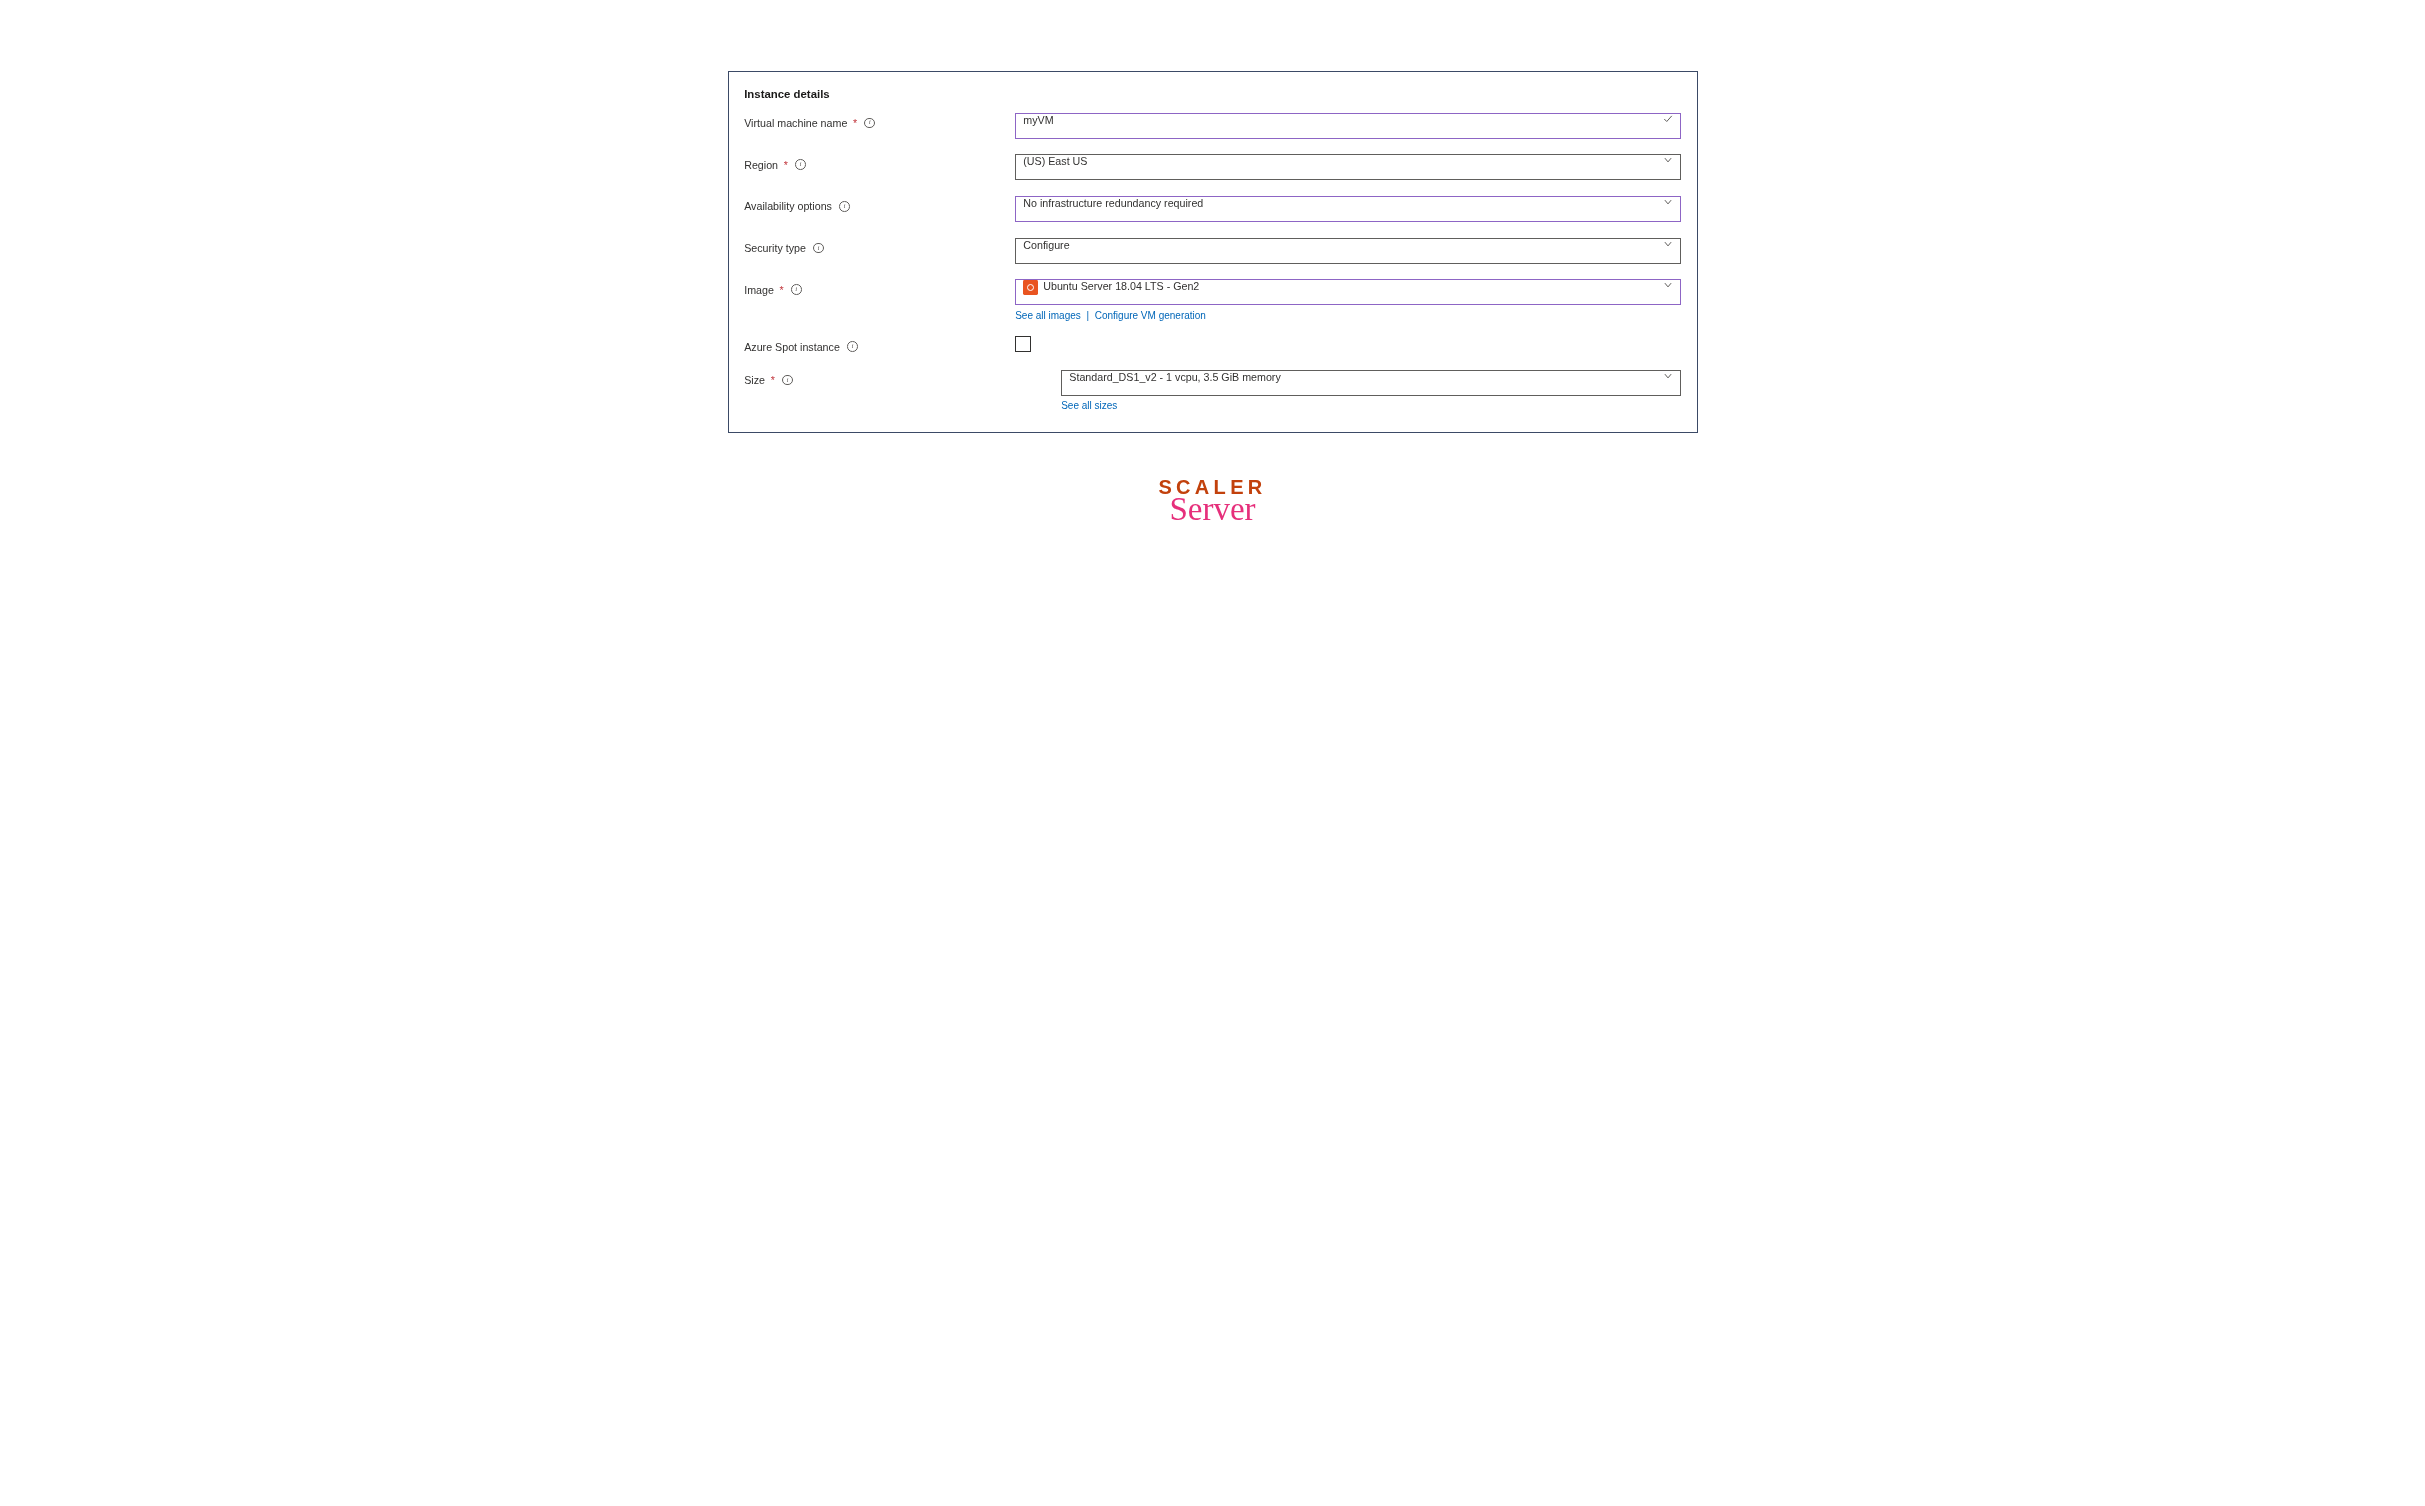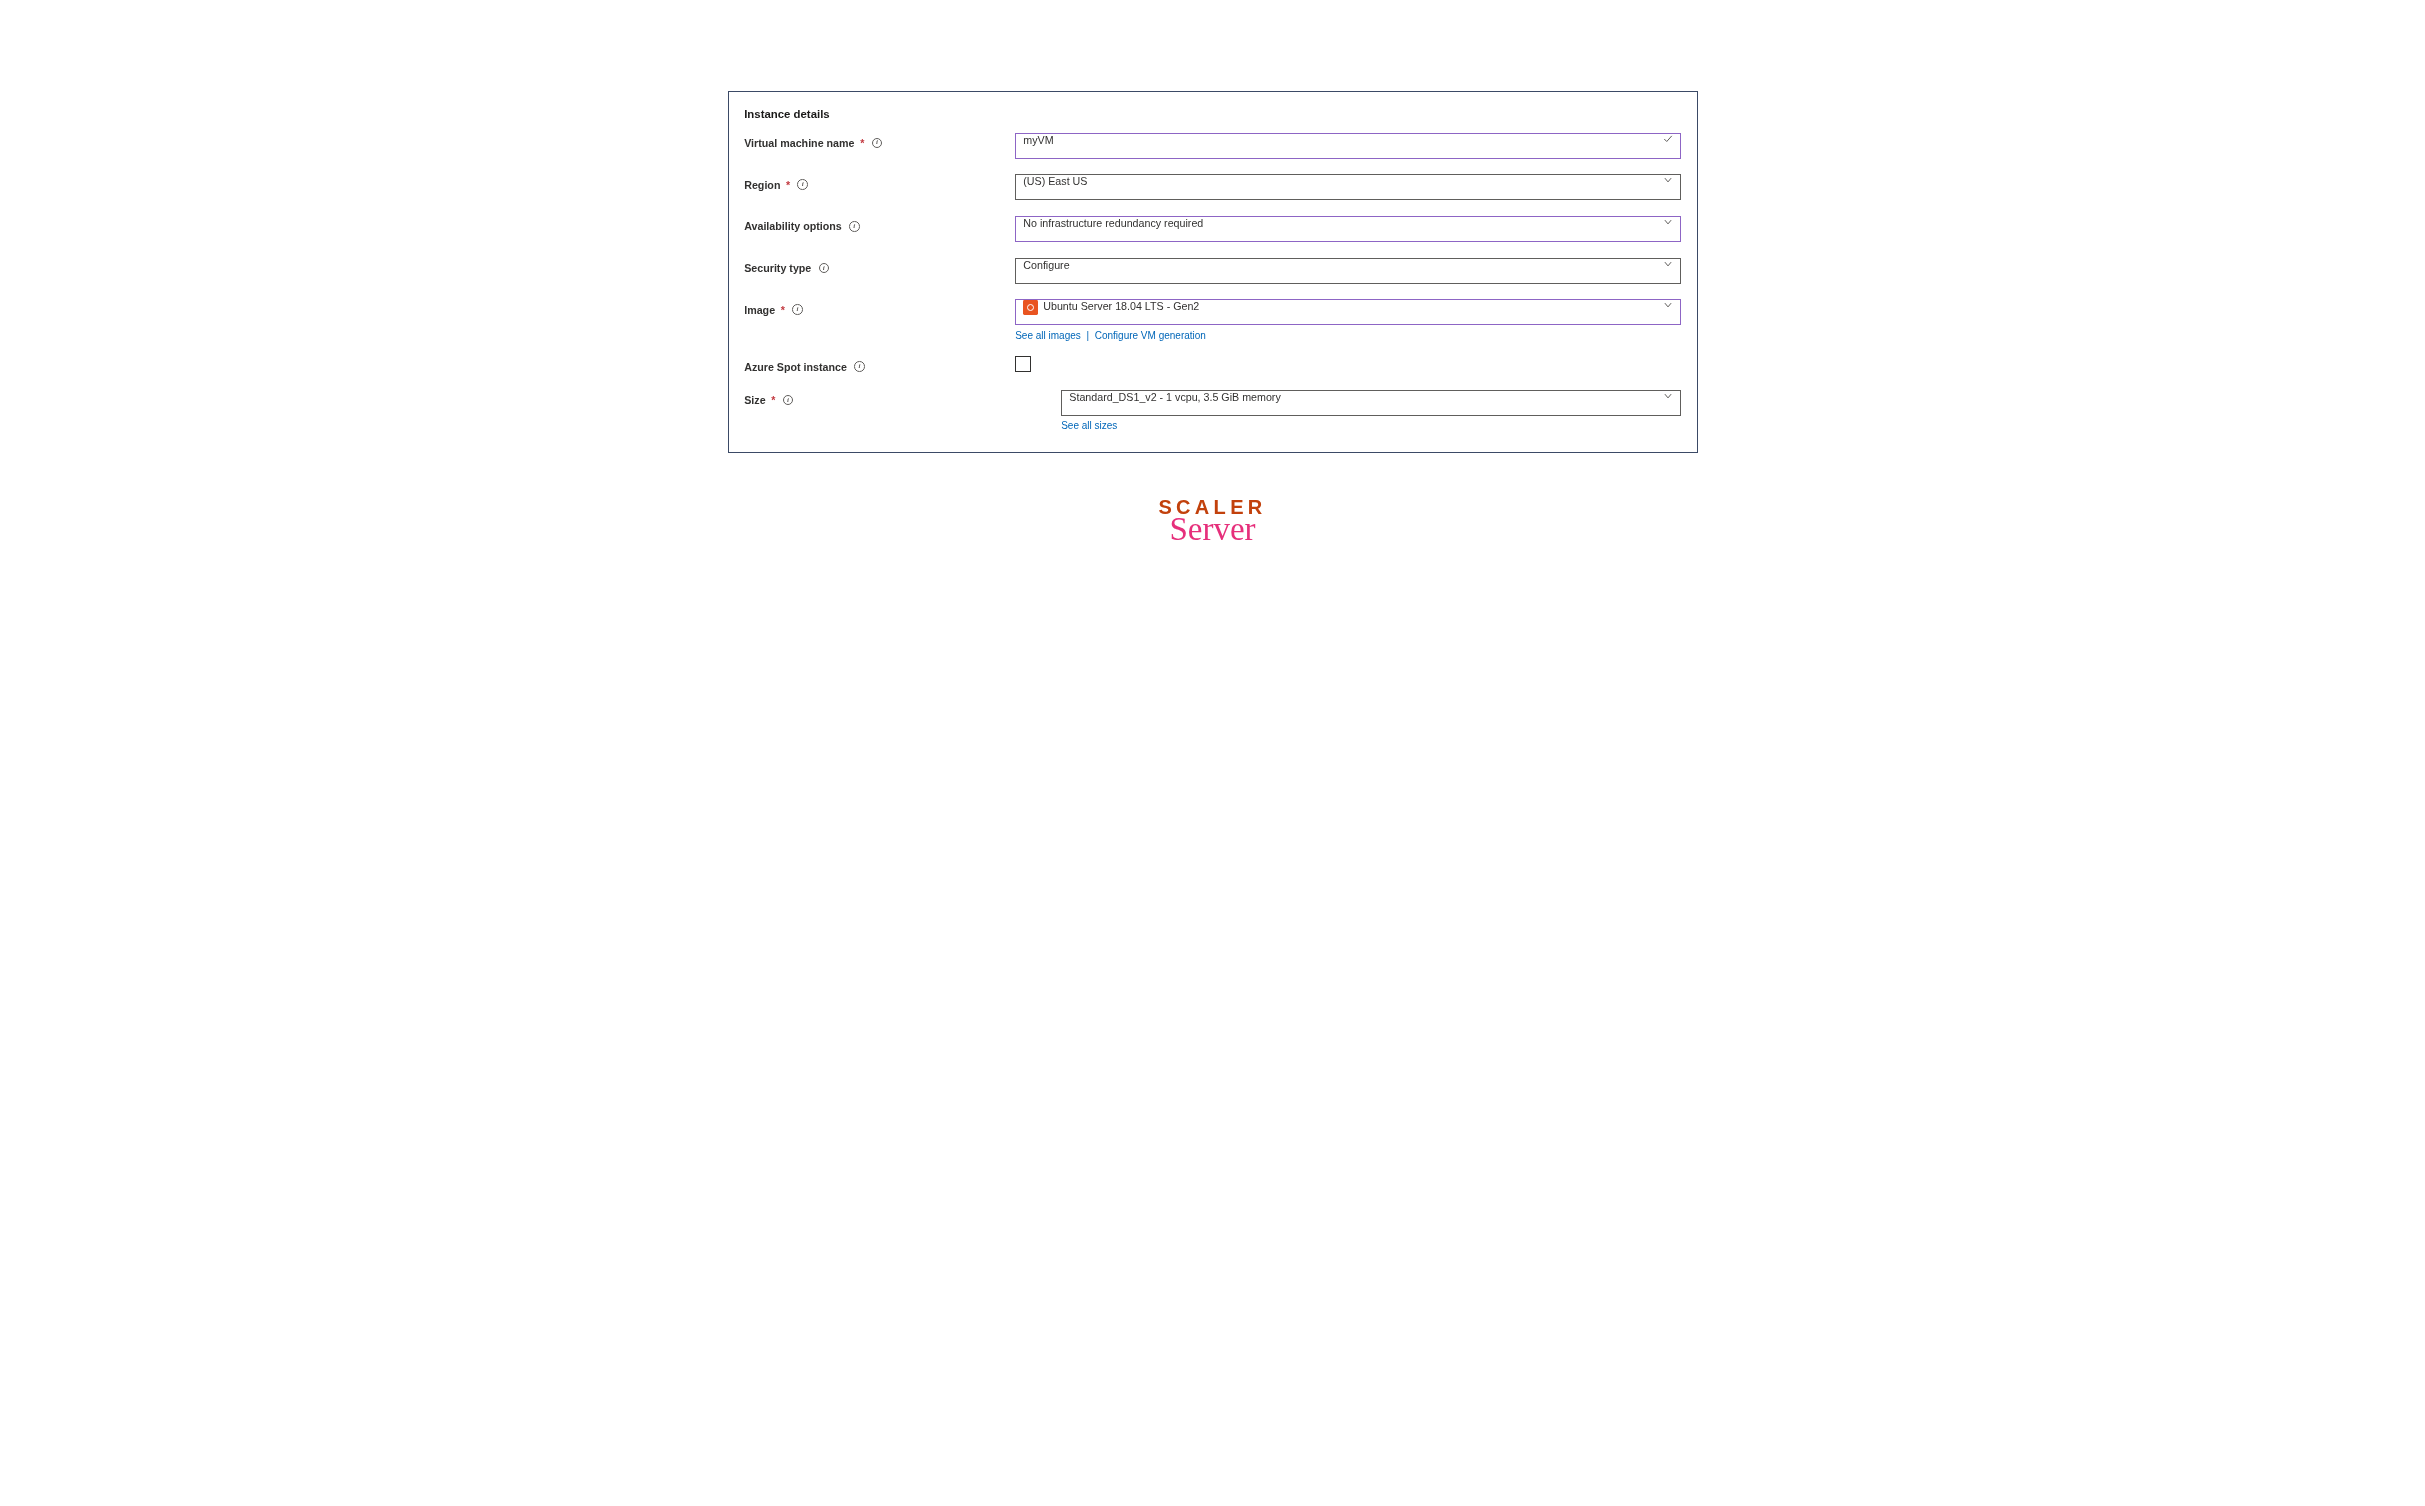--- a/index.html
+++ b/index.html
@@ -11,21 +11,20 @@
     color: #323130;
   }
   .page {
     width: 970px;
     margin: 0 auto;
     padding: 71px 0 43px 0;
   }
   .panel {
     border: 0.7px solid #3b4a66;
     padding: 15.7px 15.7px 21.4px 15.7px;
-    margin-top: 20px;
   }
   .section-title {
     font-weight: 600;
     font-size: 11.4px;
     margin: 0 0 13px 0;
     color: #1b1a19;
   }
   .row {
     display: flex;
     align-items: flex-start;
@@ -34,21 +33,20 @@
   .row.tight { margin-bottom: 4.3px; gap: 46px; }
   .label-col {
     width: 271px;
     flex: 0 0 271px;
     display: flex;
     align-items: center;
     gap: 4.3px;
     padding-top: 4.3px;
     color: #323130;
     font-size: 10.7px;
-    font-weight: bold;
   }
   .req { color: #c2373e; margin-left: 1.4px; }
   .info-icon {
     width: 10.7px; height: 10.7px;
     border: 0.7px solid #605e5c;
     border-radius: 50%;
     display: inline-flex;
     align-items: center; justify-content: center;
     font-size: 7.1px;
     line-height: 1;

